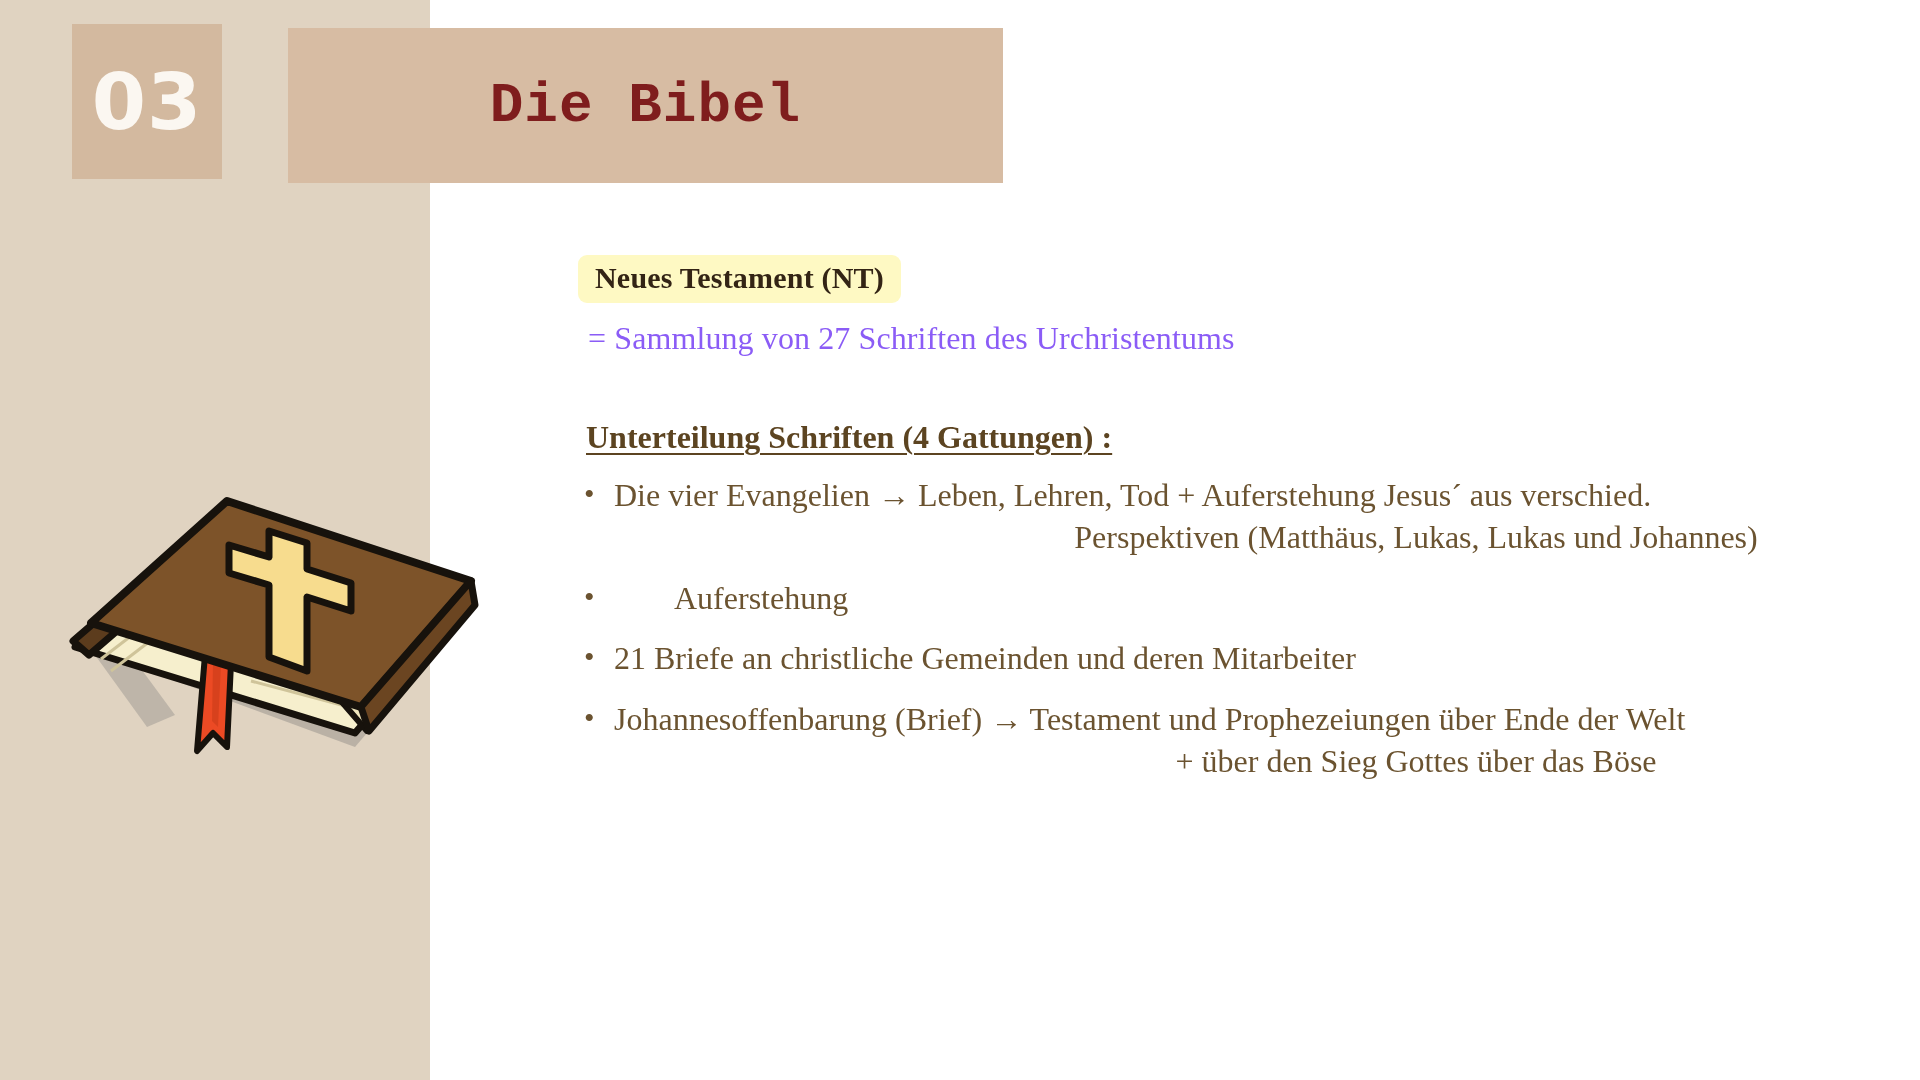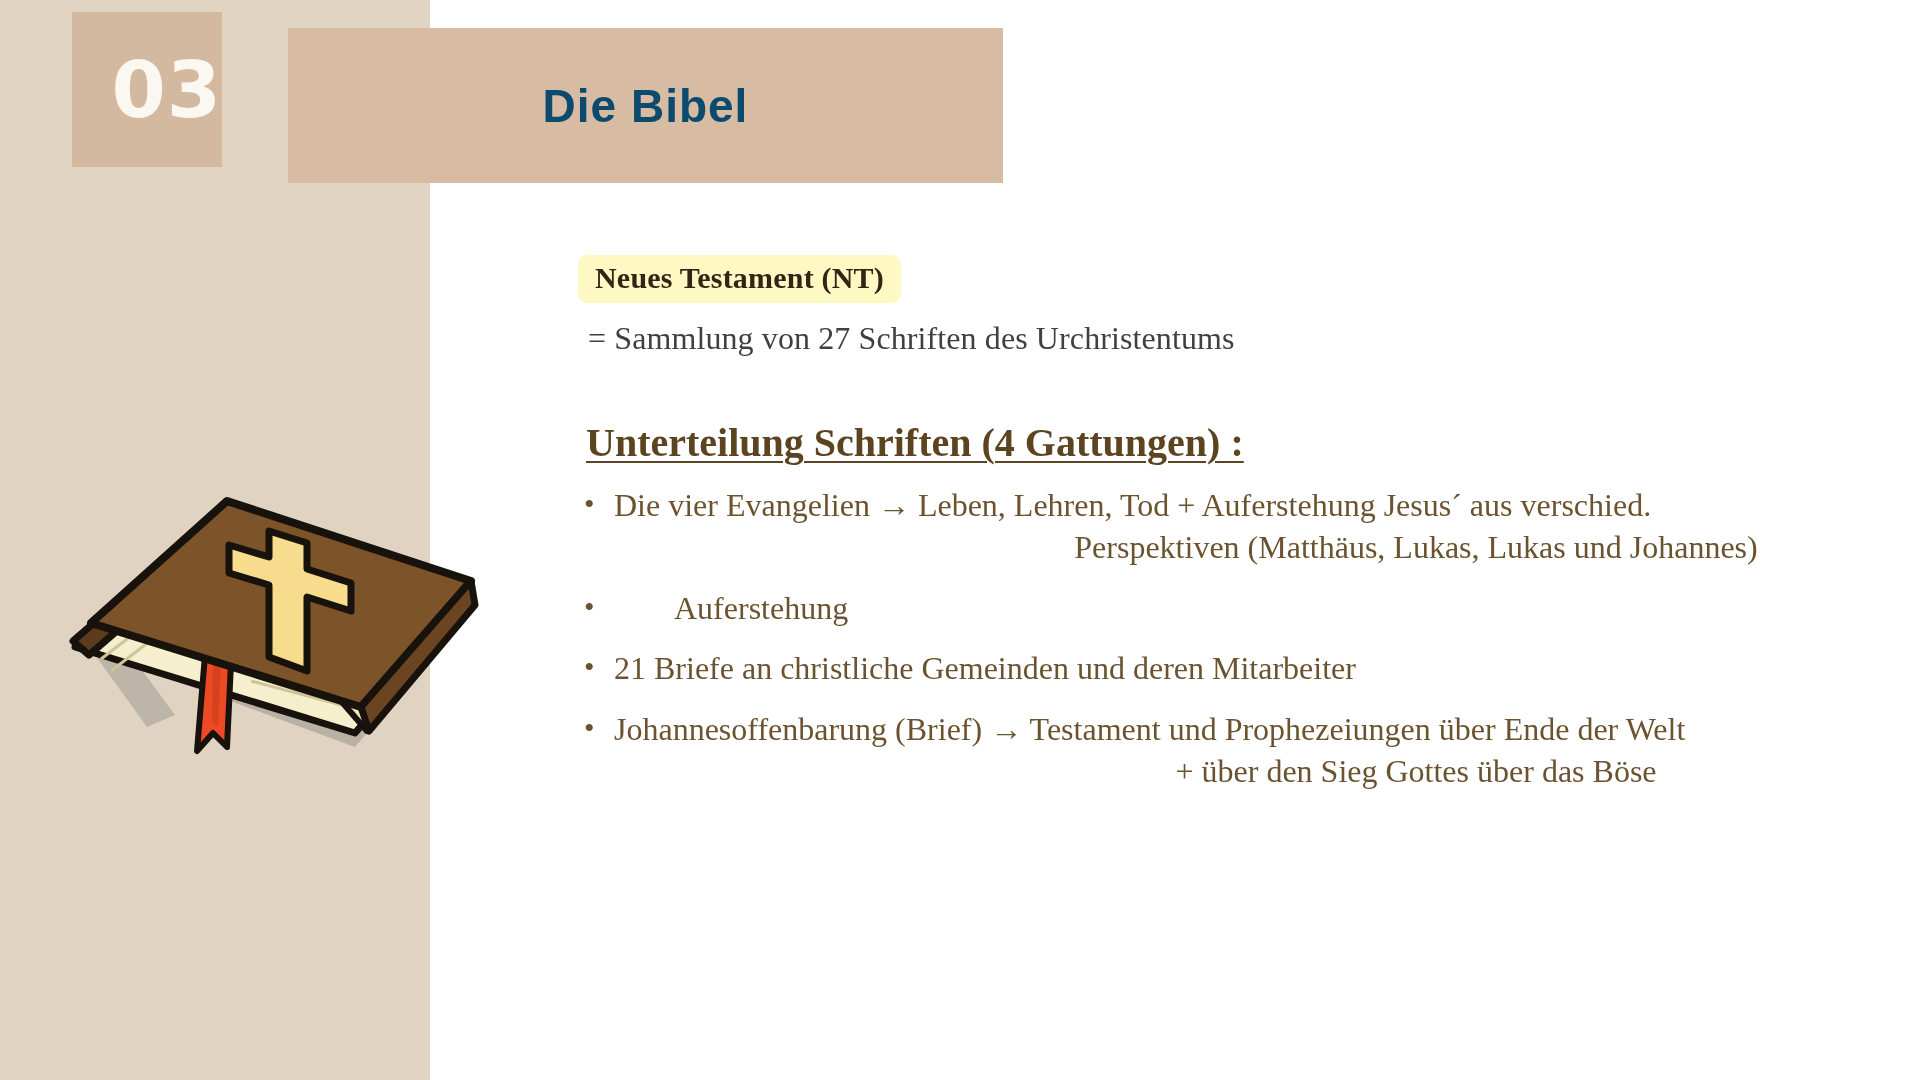--- a/index.html
+++ b/index.html
@@ -13,45 +13,45 @@
 
   
   .left-panel{
     position:absolute; left:0; top:0;
     width:430px; height:1080px;
     background:#e0d3c1;
   }
 
   
   .number-box{
-    position:absolute; left:72px; top:12px;
+    position:absolute; left:72px; top:24px;
     width:150px; height:155px;
     background:#d3b99f;
-    display:flex; align-items:center; justify-content:flex-end;
+    display:flex; align-items:center; justify-content:center;
   }
   .number-box .num{
     font-family:"DejaVu Sans", sans-serif;
     font-weight:700;
     font-size:78px;
     color:#fbf7f1;
     letter-spacing:1px;
     line-height:1;
   }
 
   .title-bar{
     position:absolute; left:288px; top:28px;
     width:715px; height:155px;
     background:#d7bca3;
     display:flex; align-items:center; justify-content:center;
   }
   .title-bar .title{
-    font-family:Liberation Sans, sans-serif;
-    font-weight:700;
-    font-size:46px;
-    color:#0c4a6e;
+    font-family:Liberation Mono, monospace;
+    font-weight:700;
+    font-size:56px;
+    color:#7f1d1d;
     letter-spacing:1px;
     line-height:1;
   }
 
   
   .bible-illustration{
     position:absolute;
     left:55px; top:355px;
     width:460px; height:420px;
   }
@@ -73,33 +73,33 @@
     font-size:30px;
     font-weight:700;
     color:#332415;
     letter-spacing:0.2px;
     line-height:1.05;
   }
 
   .line{
     font-size:32px;
     line-height:1.32;
-    color:#404040;
+    color:#8b5cf6;
     white-space:pre;
     letter-spacing:0.1px;
   }
 
   .intro{ margin-top:14px; padding-left:10px; }
   .intro .l1{ text-indent:0; }
   .intro .l2{ padding-left:42px; }
 
   .section-heading{
     margin-top:60px;
     padding-left:8px;
-    font-size:40px;
+    font-size:32px;
     font-weight:700;
     color:#5c4421;
     text-decoration:underline;
     text-underline-offset:5px;
     text-decoration-thickness:2px;
     display:inline-block;
     text-align:right;
   }
 
   .bullets{ margin-top:14px; }

